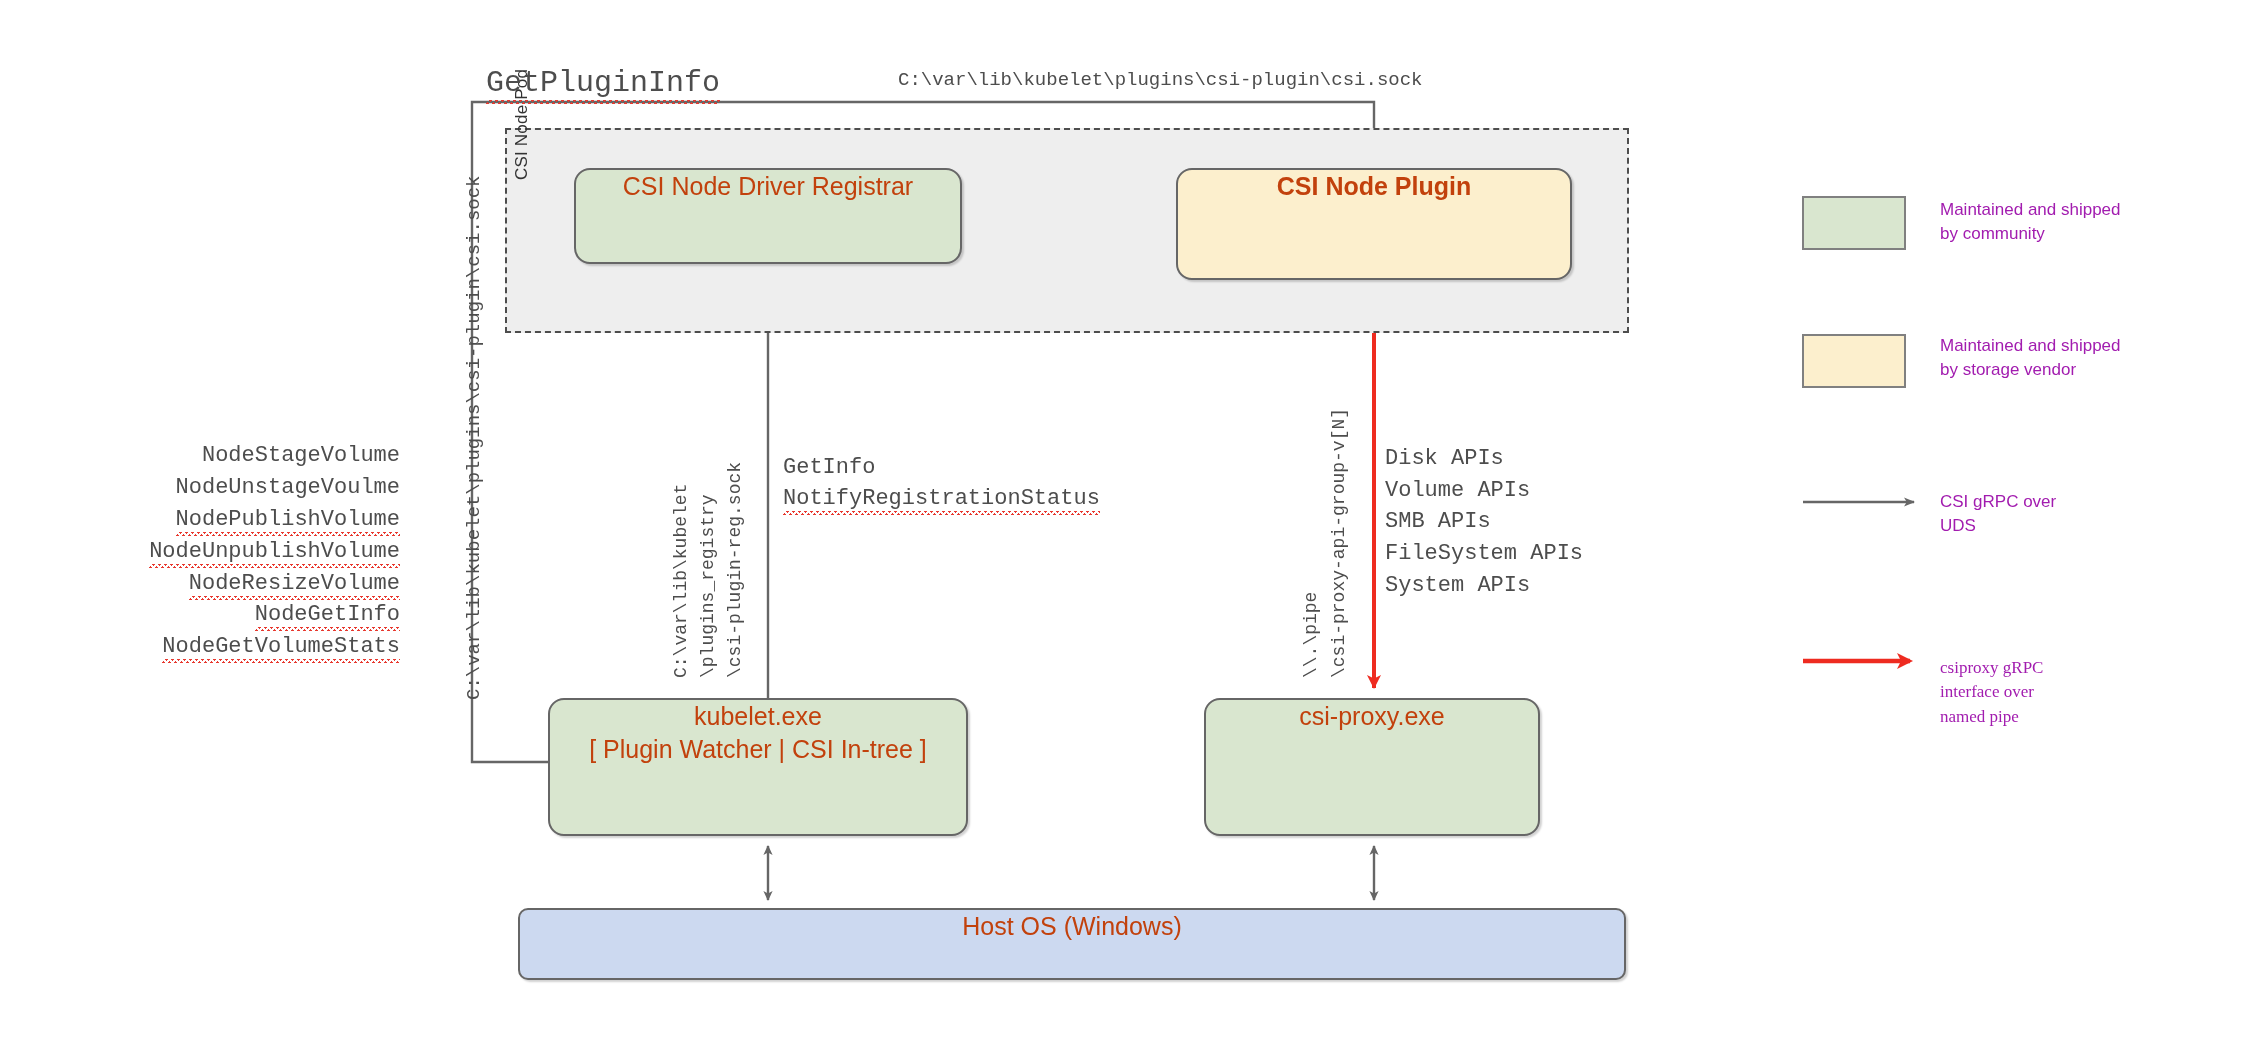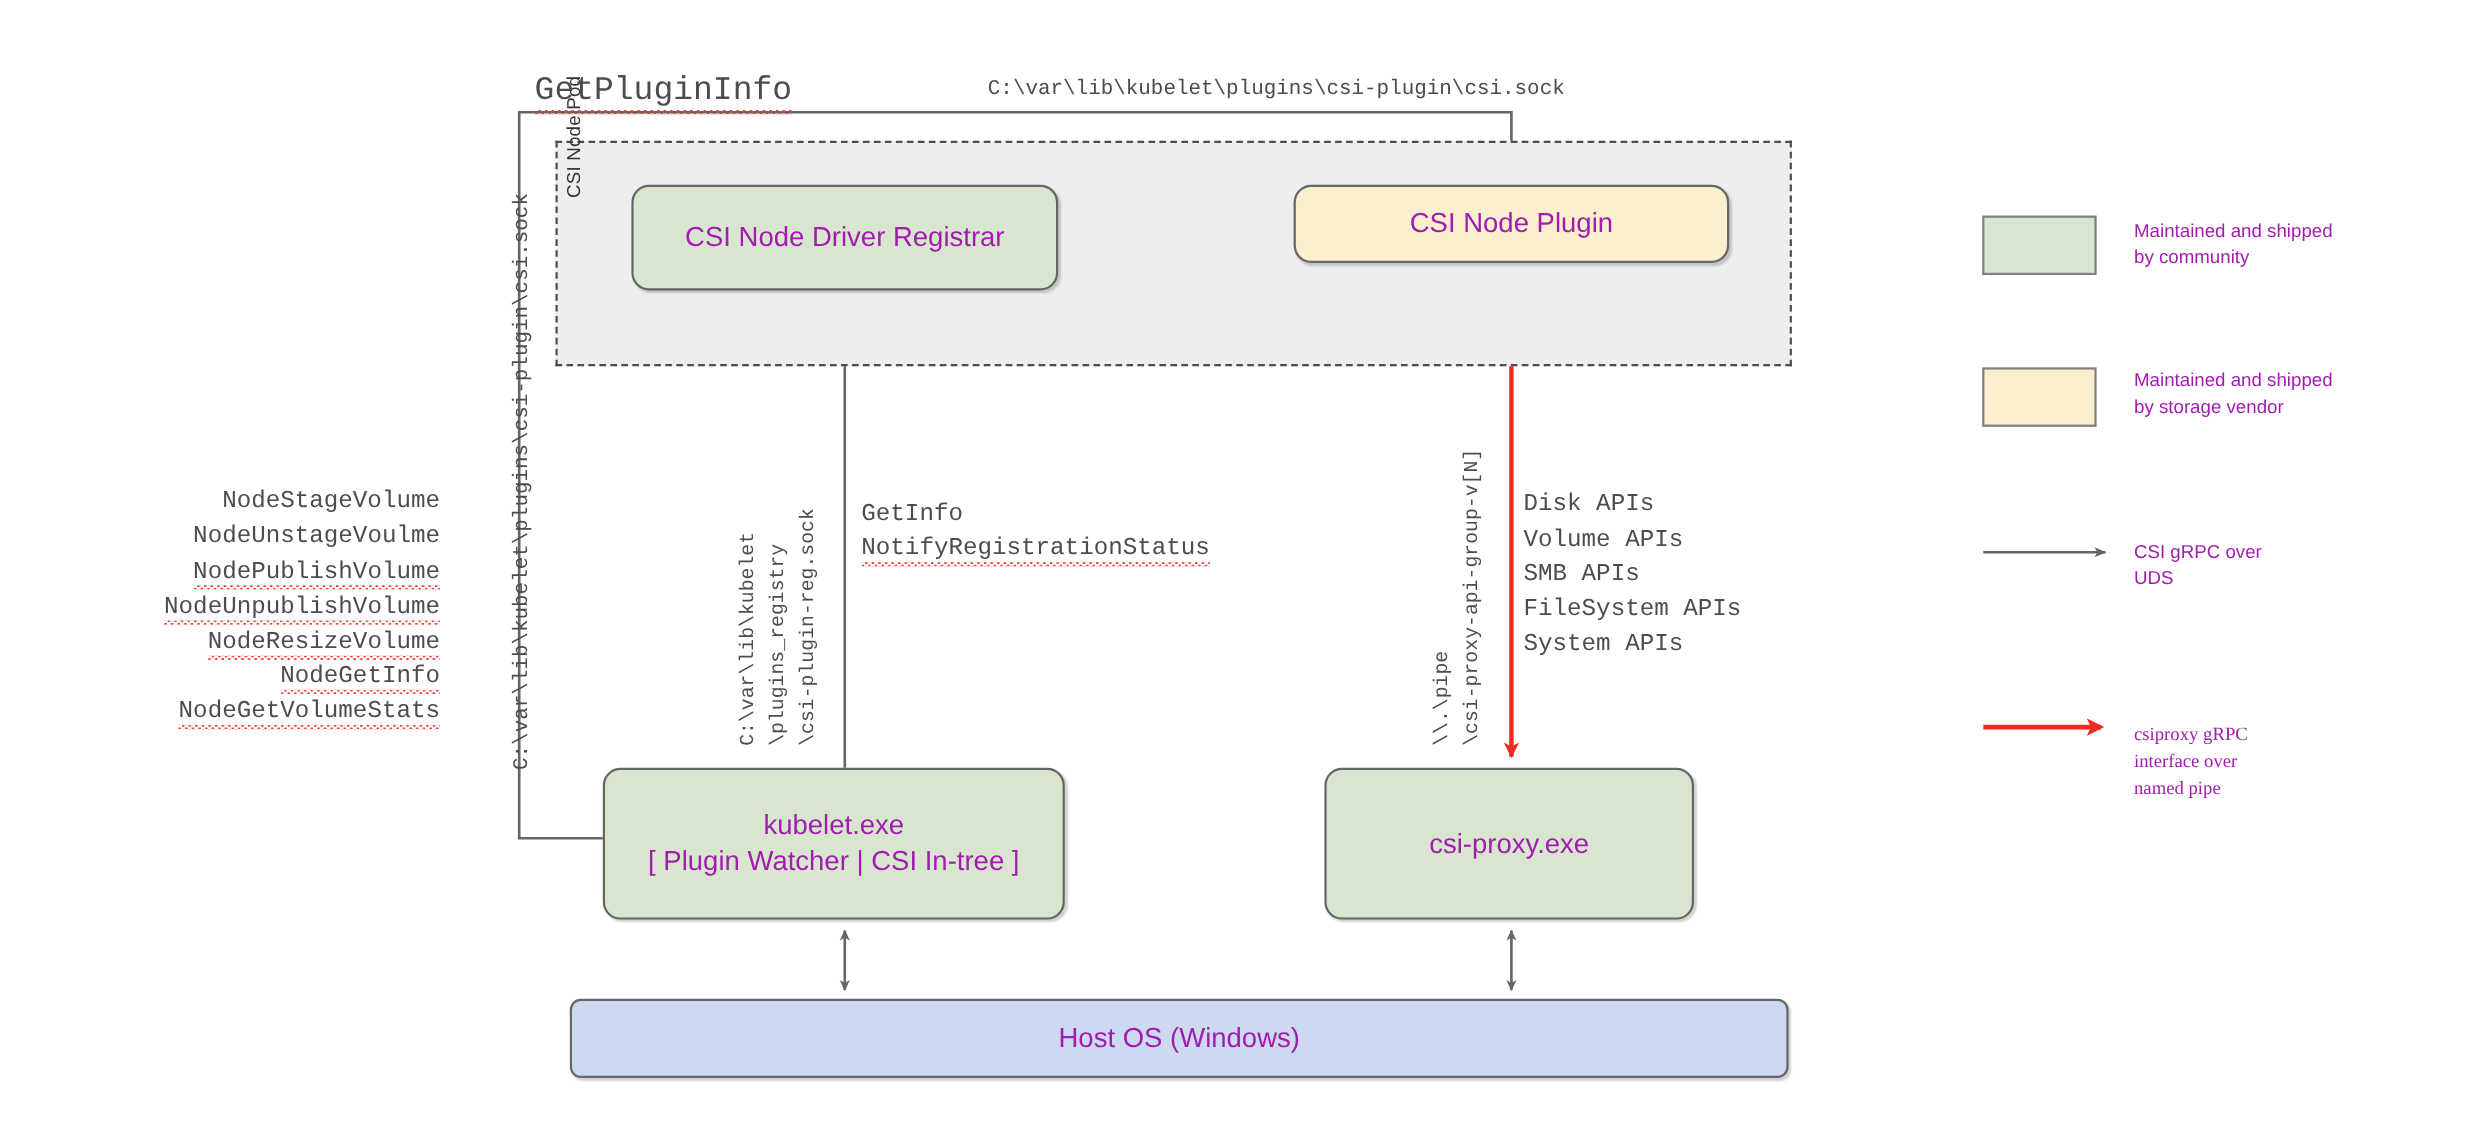--- a/index.html
+++ b/index.html
@@ -51,34 +51,33 @@
     white-space: nowrap;
     letter-spacing: .2px;
   }
 
   
   .node {
     box-sizing: border-box;
     border: 2px solid #666666;
     border-radius: 16px;
     display: flex;
-    align-items: center;
     justify-content: center;
     text-align: center;
     font-size: 25px;
-    color: #a21caf;
+    color: #c2410c;
     line-height: 1.32;
     box-shadow: 2px 2px 2px rgba(0,0,0,.18);
   }
   .green  { background: #d9e6cf; }
   .cream  { background: #fcefcd; }
   .blue   { background: #ccd9f0; }
 
   .box-registrar { left: 574px;  top: 168px; width: 388px;  height: 96px; }
-  .box-plugin    { left: 1176px; top: 168px; width: 396px;  height: 71px; }
+  .box-plugin    { left: 1176px; top: 168px; width: 396px;  height: 112px; font-weight: bold; }
   .box-kubelet   { left: 548px;  top: 698px; width: 420px;  height: 138px; }
   .box-proxy     { left: 1204px; top: 698px; width: 336px;  height: 138px; }
   .box-hostos    { left: 518px;  top: 908px; width: 1108px; height: 72px;
                    border-radius: 10px; font-size: 25px; }
 
   
   .label-mono {
     font-size: 21px;
     line-height: 1.36;
     white-space: pre;

